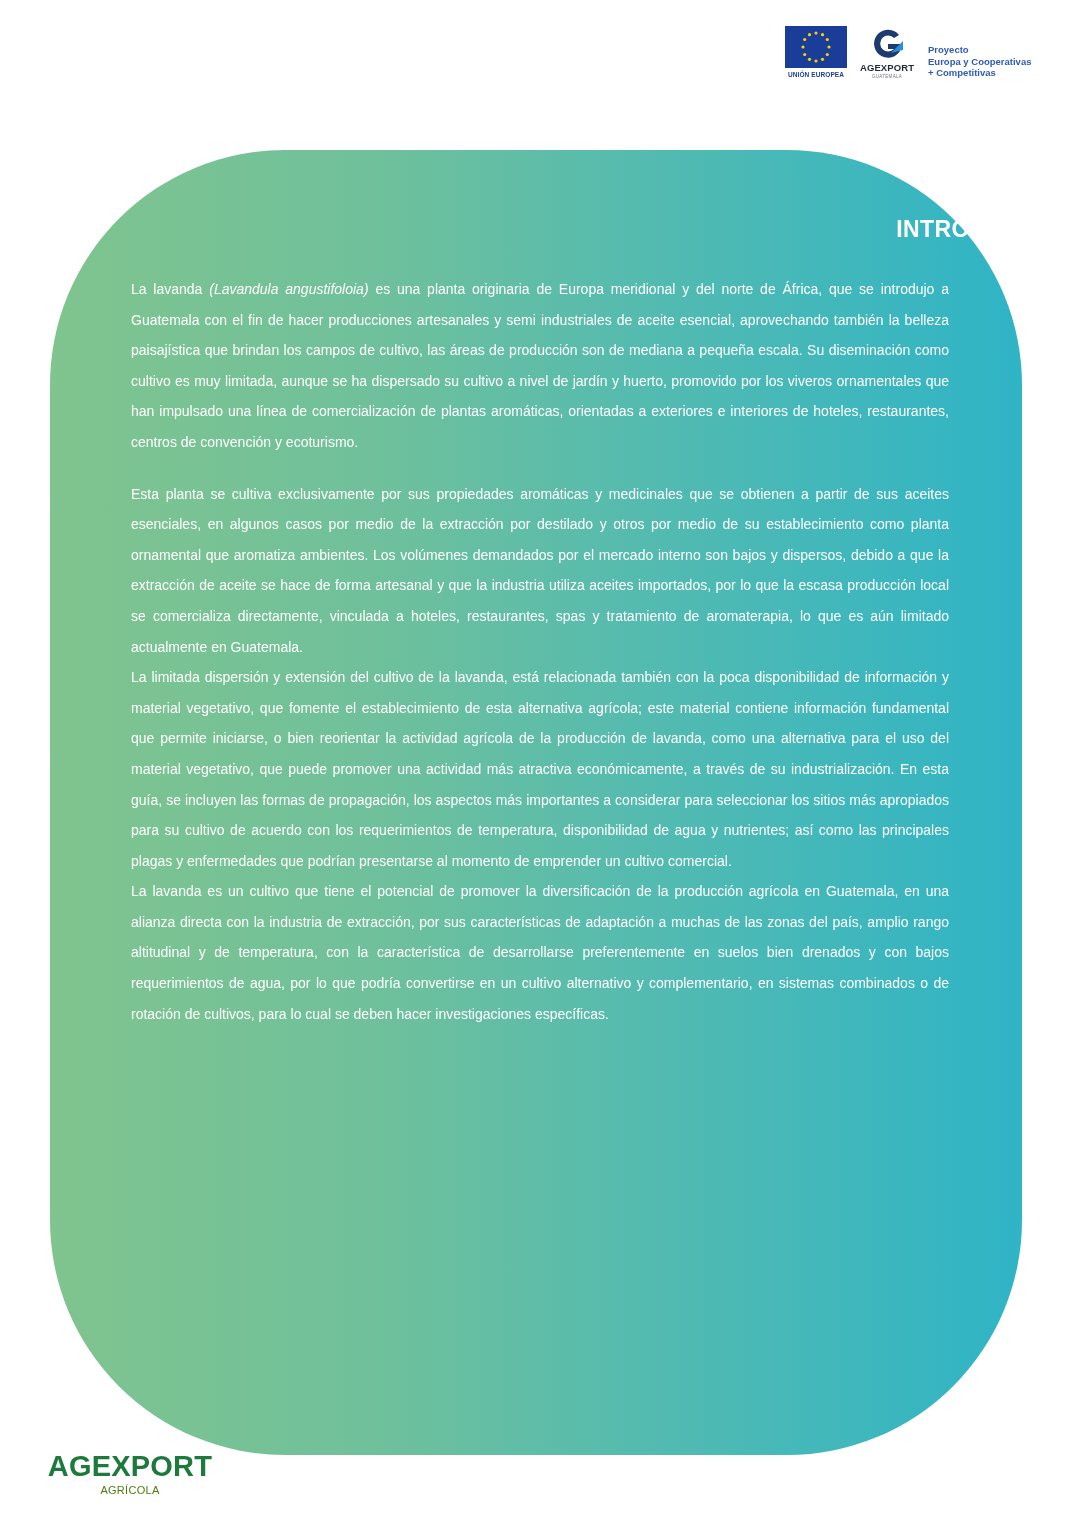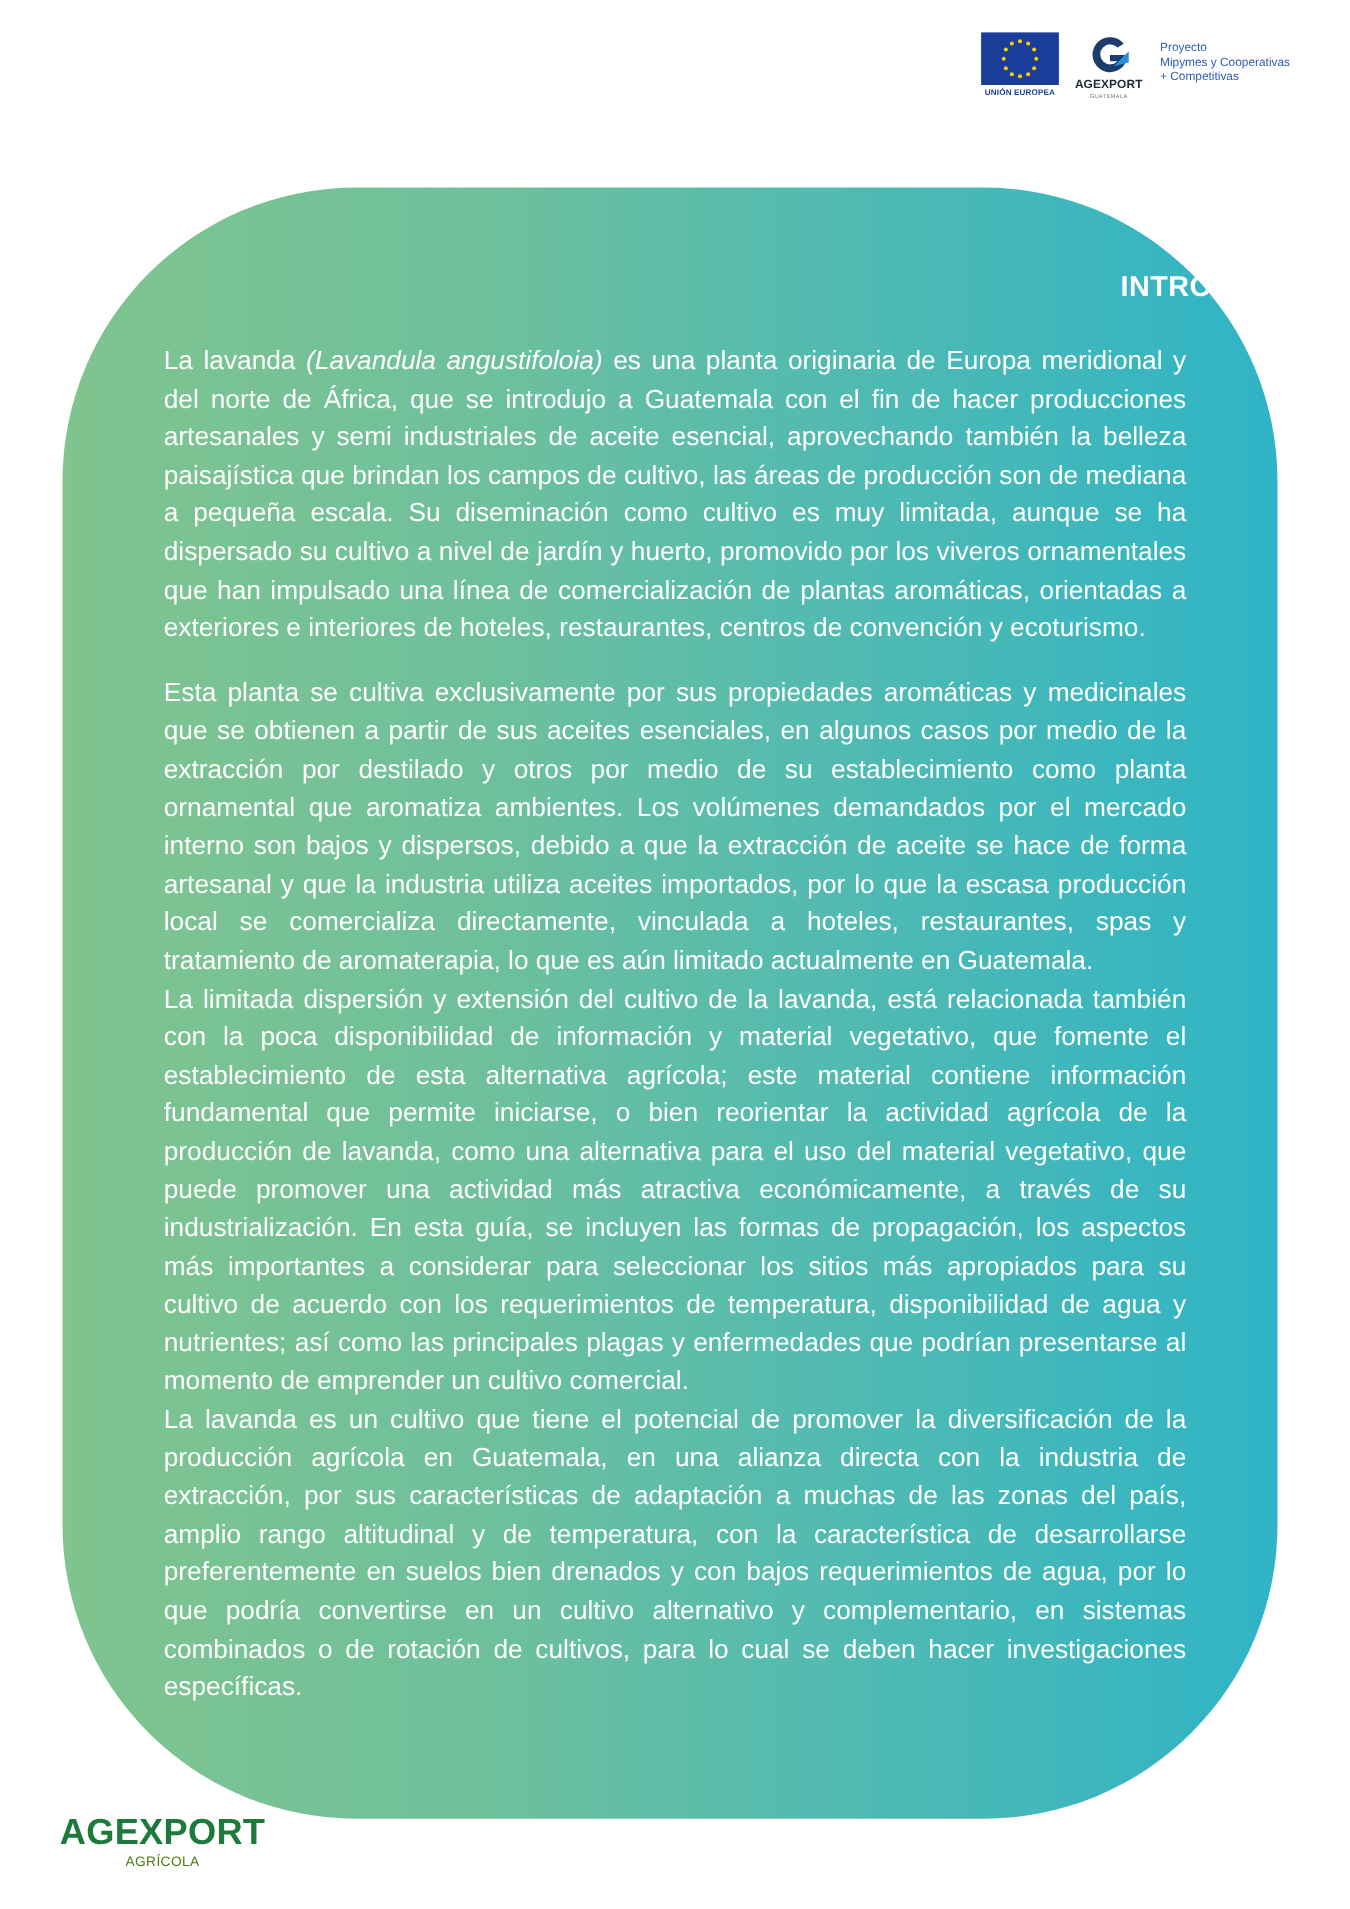--- a/index.html
+++ b/index.html
@@ -61,23 +61,23 @@
       letter-spacing: 0.1px;
     }
     .agx-sub {
       font-size: 4.5px;
       color: #777;
       margin-top: 1px;
       letter-spacing: 0.3px;
     }
     .proyecto {
       margin-left: 10px;
-      margin-top: 7px;
+      margin-top: 18px;
       font-size: 9.5px;
-      font-weight: normal;
+      font-weight: bold;
       color: #2f5bb5;
       line-height: 11.5px;
     }
 
     
     .panel {
       position: absolute;
       left: 50px;
       top: 150px;
       width: 972px;
@@ -95,21 +95,21 @@
       font-weight: bold;
       font-size: 23px;
       letter-spacing: 0.4px;
     }
     .body-text {
       position: absolute;
       left: 131px;
       width: 818px;
       top: 274px;
       color: #ffffff;
-      font-size: 21px;
+      font-size: 14px;
       line-height: 30.6px;
       text-align: justify;
     }
     .body-text p {
       margin: 0;
     }
     .body-text p.p1 { margin-bottom: 21px; }
     .body-text p.p2 { }
     .body-text p.p3 { margin-bottom: 0; }
     .italic { font-style: italic; }
@@ -165,21 +165,21 @@
   <div class="agx-block">
     <svg class="agx-g" viewBox="0 0 36 36">
       <path d="M30 9 A14 14 0 1 0 31 25 L31 18 L19 18 L19 23 L25 23 A8 8 0 1 1 25 12 Z" fill="#1c3b6e"></path>
       <path d="M22 27 L34 15 L34 24 Z" fill="#2a8fd6"></path>
     </svg>
     <div class="agx-label">AGEXPORT</div>
     <div class="agx-sub">GUATEMALA</div>
   </div>
   <div class="proyecto">
     <div>Proyecto</div>
-    <div>Mipymes y Cooperativas</div>
+    <div>Europa y Cooperativas</div>
     <div>+ Competitivas</div>
   </div>
 </div>
 
 <div class="panel"></div>
 
 <div class="title">INTRODUCCIÓN</div>
 
 <div class="body-text">
   <p class="p1"><span>La lavanda </span><span class="italic">(Lavandula angustifoloia)</span><span> es una planta originaria de Europa meridional y del norte de África, que se introdujo a Guatemala con el fin de hacer producciones artesanales y semi industriales de aceite esencial, aprovechando también la belleza paisajística que brindan los campos de cultivo, las áreas de producción son de mediana a pequeña escala. Su diseminación como cultivo es muy limitada, aunque se ha dispersado su cultivo a nivel de jardín y huerto, promovido por los viveros ornamentales que han impulsado una línea de comercialización de plantas aromáticas, orientadas a exteriores e interiores de hoteles, restaurantes, centros de convención y ecoturismo.</span></p>

